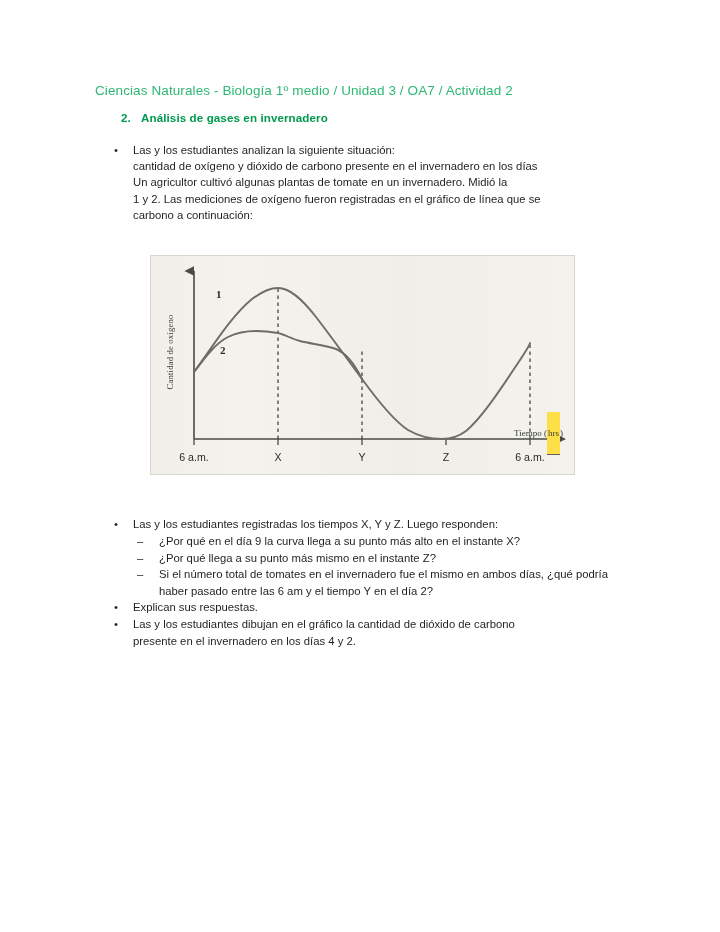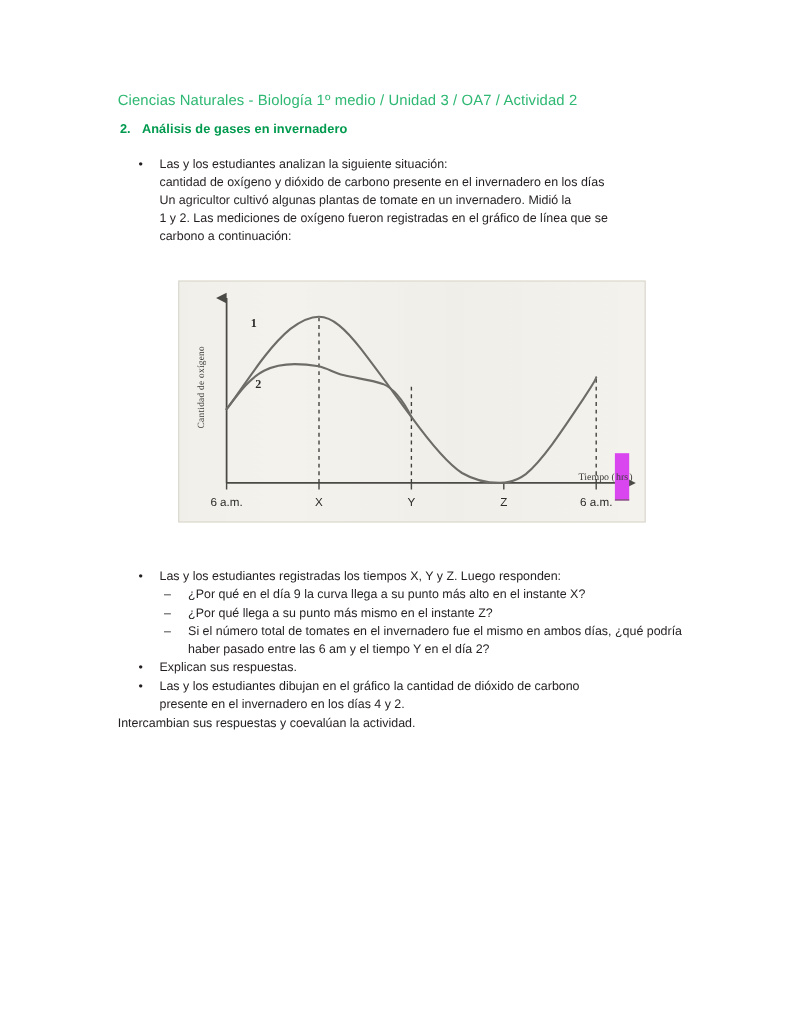--- a/index.html
+++ b/index.html
@@ -12,21 +12,21 @@
     width: 720px;
     height: 932px;
     position: relative;
     font-family: "Liberation Sans", sans-serif;
     color: #231f20;
     overflow: hidden;
   }
 
   .page {
     position: absolute;
-    left: 12px; top: 0;
+    left: 0; top: 0;
     width: 636px;
     height: 932px;
     background: #ffffff;
   }
 
   .content {
     position: absolute;
     left: 95px;
     top: 82px;
     width: 530px;
@@ -35,21 +35,21 @@
   .doc-header {
     font-size: 13.5px;
     color: #2eb873;
     letter-spacing: 0.1px;
     line-height: 1.3;
     white-space: nowrap;
   }
 
   .section-title {
     margin-top: 11px;
-    margin-left: 2px;
+    margin-left: 26px;
     font-size: 11.6px;
     font-weight: bold;
     color: #009a4e;
     letter-spacing: 0.1px;
   }
   .section-title .num {
     display: inline-block;
     width: 20px;
   }
 
@@ -151,21 +151,21 @@
   .x-axis-label {
     position: absolute;
     left: 364px;
     top: 173px;
     font-family: "Liberation Serif", serif;
     font-size: 9px;
     color: #3a3a38;
     white-space: nowrap;
   }
   .x-axis-label .hl {
-    background: #d946ef;
+    background: #fde047;
     border-bottom: 1px solid #6a5a5a;
     padding: 16px 1px;
   }
 
   .curve-tag {
     position: absolute;
     font-family: "Liberation Serif", serif;
     font-weight: bold;
     font-size: 11px;
     color: #2a2a28;
@@ -303,18 +303,17 @@
         <span class="marker">•</span>
         <span class="line">Explican sus respuestas.</span>
       </div>
 
       <div class="bullet-row">
         <span class="marker">•</span>
         <span class="line">Las y los estudiantes dibujan en el gráfico la cantidad de dióxido de carbono</span>
         <span class="line">presente en el invernadero en los días 4 y 2.</span>
       </div>
 
-      <div class="plain-row" style="margin-left:-10px;">Intercambian sus respuestas y coevalúan la actividad.</div>
 
     </div>
   </div>
 
 </div>
 
 </body></html>

